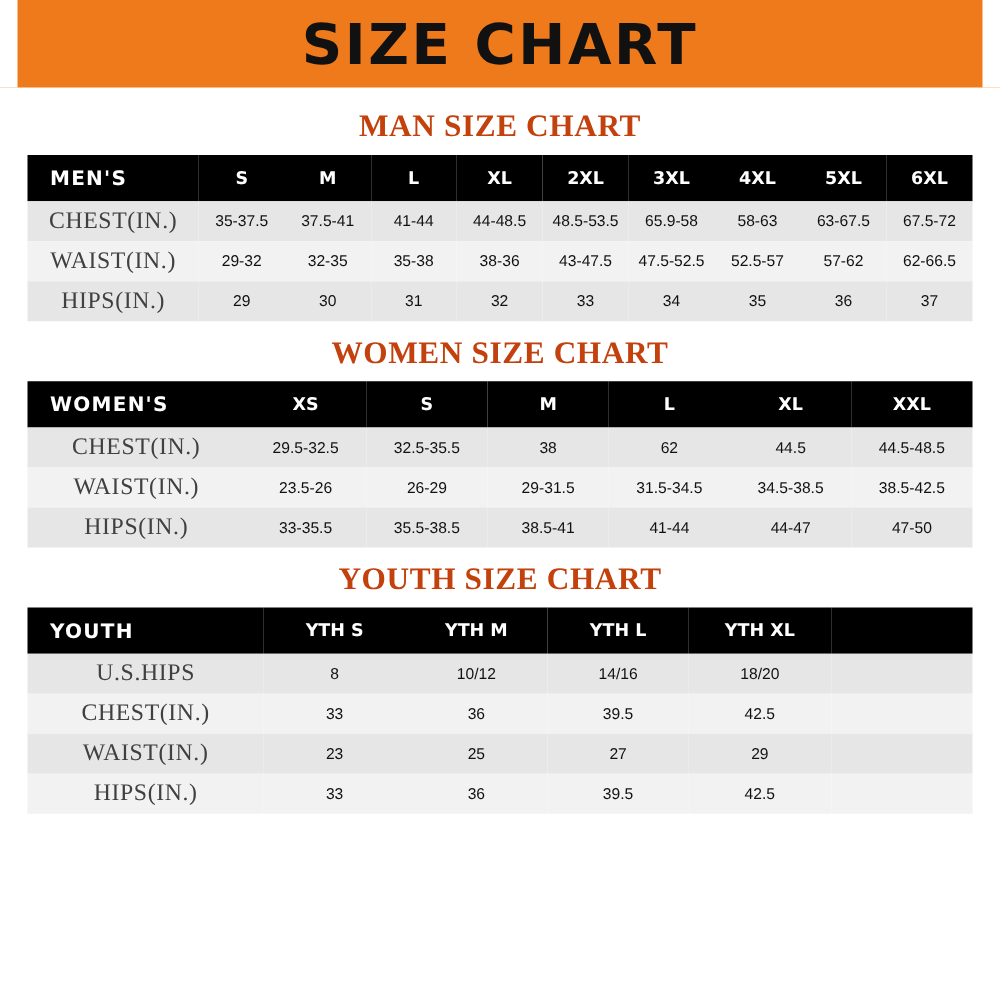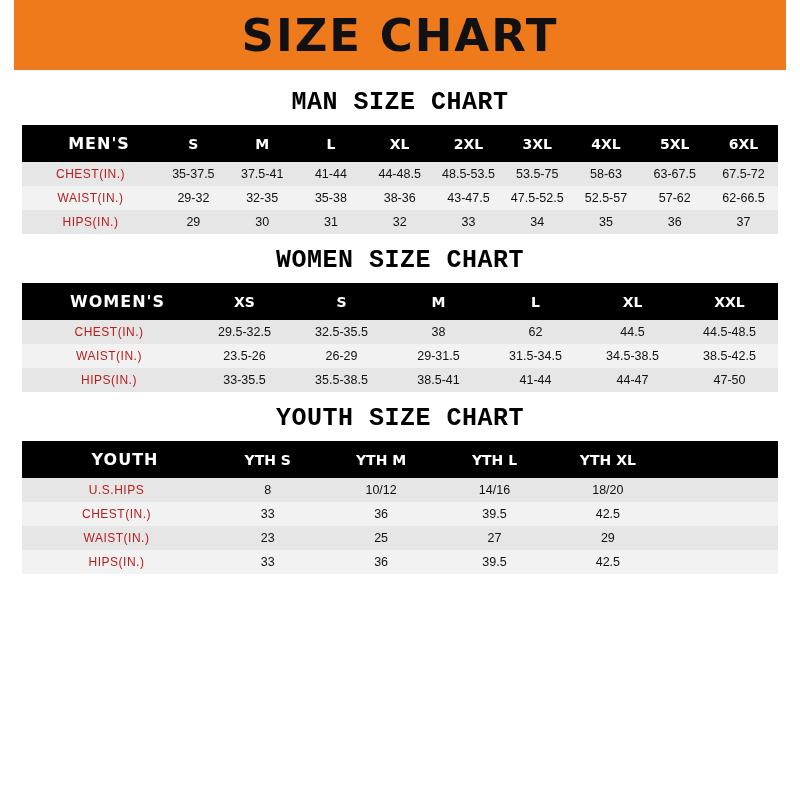--- a/index.html
+++ b/index.html
@@ -48,24 +48,24 @@
   .banner-edge.left { left: 0; }
   .banner-edge.right { right: 0; }
 
   .content {
     padding: 0 22px;
     box-sizing: border-box;
   }
 
   .section-title {
     text-align: center;
-    font-family: Liberation Mono, monospace;
+    font-family: Liberation Serif, serif;
     font-weight: bold;
     font-size: 25px;
-    color: #000000;
+    color: #c2410c;
     letter-spacing: 0.5px;
     margin: 12px 0 8px 0;
   }
   .section-title.first { margin-top: 18px; }
 
   table.size-table {
     width: 100%;
     border-collapse: collapse;
     table-layout: fixed;
   }
@@ -81,32 +81,32 @@
     background: #000000;
   }
   table.size-table thead th {
     color: #ffffff;
     font-weight: bold;
     font-size: 14px;
     padding: 9px 1px;
     font-family: "DejaVu Sans", sans-serif;
   }
   table.size-table thead th.corner {
-    text-align: center;
+    text-align: left;
     padding-left: 18px;
     font-size: 16px;
     letter-spacing: 1px;
   }
   table.size-table tbody tr.light { background: #e6e6e6; }
   table.size-table tbody tr.lighter { background: #f2f2f2; }
   table.size-table tbody td.rowlabel {
-    font-size: 12px;
-    color: #b91c1c;
+    font-size: 19px;
+    color: #404040;
     letter-spacing: 0.5px;
-    font-family: Liberation Sans, sans-serif;
+    font-family: Liberation Serif, serif;
   }
 
   .footer-note {
     margin-top: 14px;
     padding: 0 14px;
     color: #e03a12;
     font-size: 16.5px;
     line-height: 1.45;
     text-align: center;
     font-family: "Liberation Sans", sans-serif;
@@ -143,21 +143,21 @@
         </tr>
       </thead>
       <tbody>
         <tr class="light">
           <td class="rowlabel">CHEST(IN.)</td>
           <td>35-37.5</td>
           <td>37.5-41</td>
           <td>41-44</td>
           <td>44-48.5</td>
           <td>48.5-53.5</td>
-          <td>53.5-75</td>
+          <td>65.9-58</td>
           <td>58-63</td>
           <td>63-67.5</td>
           <td>67.5-72</td>
         </tr>
         <tr class="lighter">
           <td class="rowlabel">WAIST(IN.)</td>
           <td>29-32</td>
           <td>32-35</td>
           <td>35-38</td>
           <td>38-36</td>

